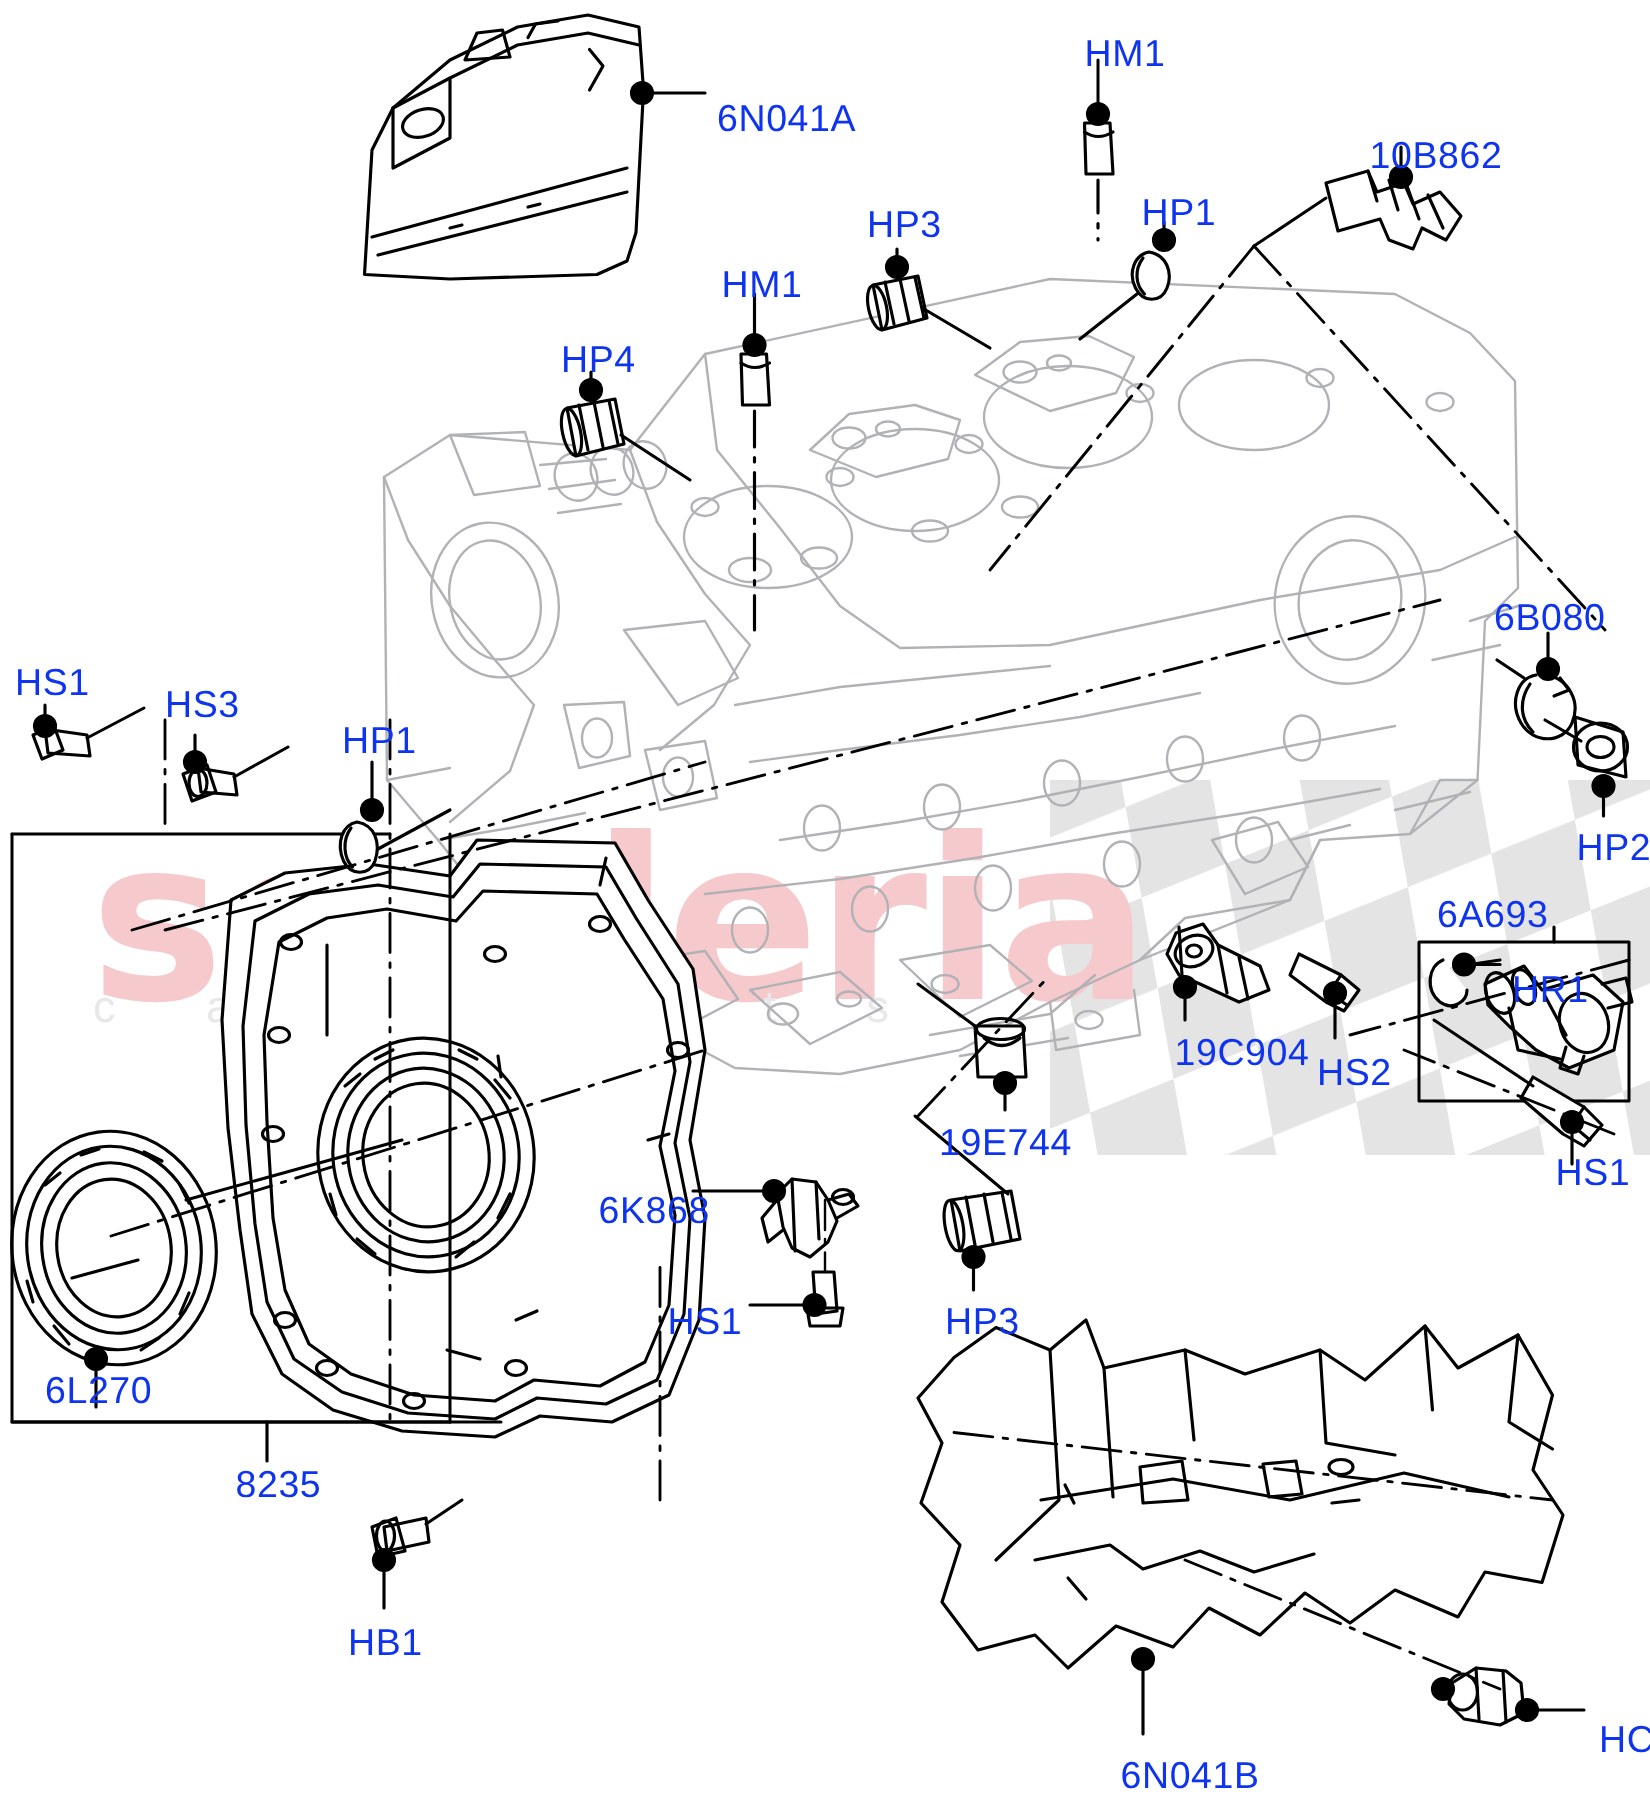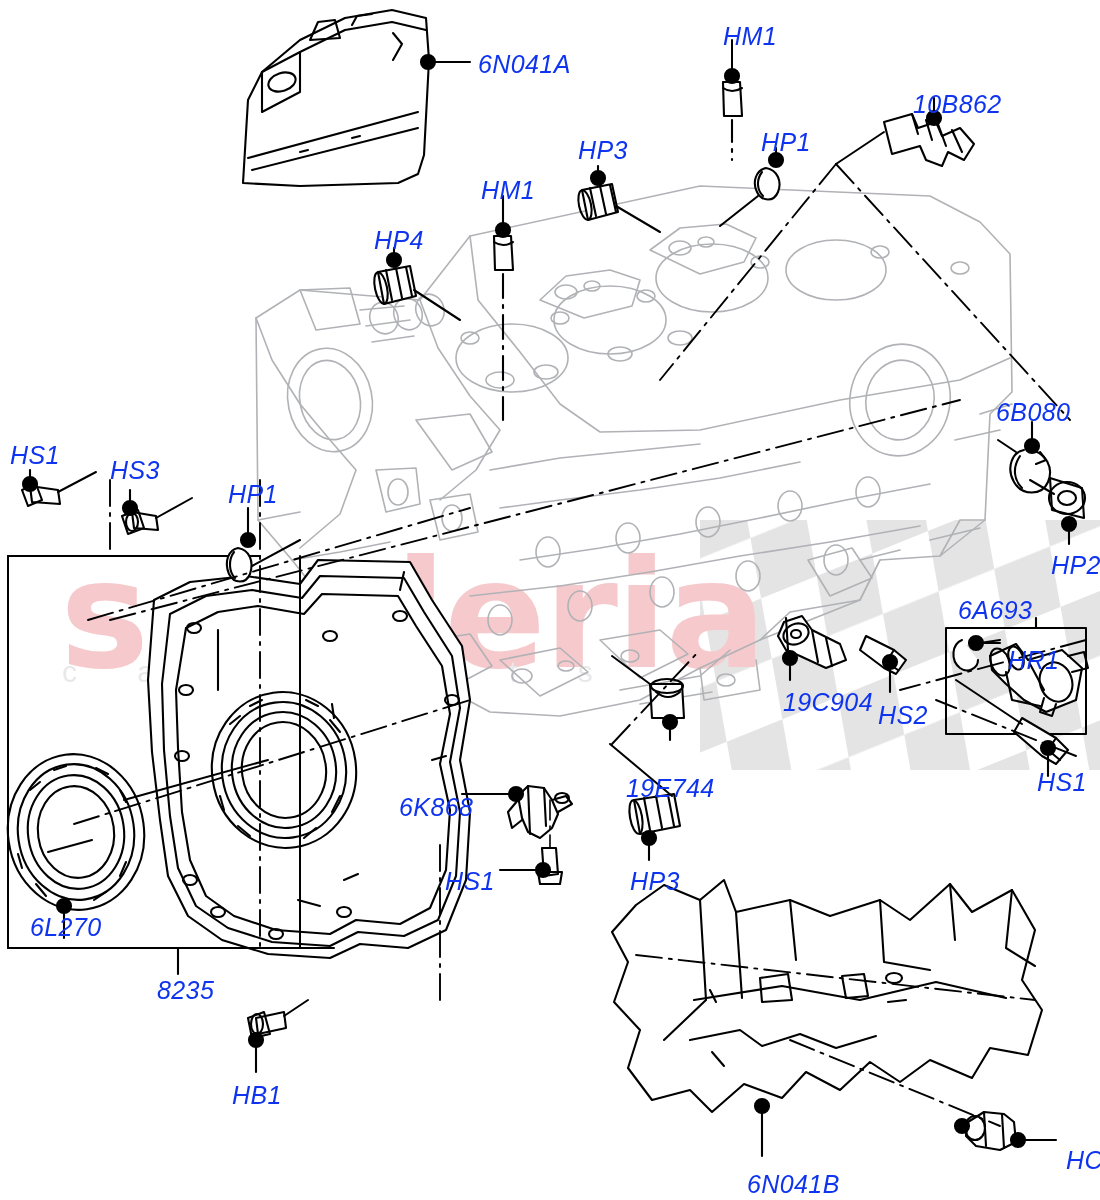--- a/index.html
+++ b/index.html
@@ -1,21 +1,21 @@
 <!DOCTYPE html>
 <html><head>
 <meta charset="utf-8">
 <style>
   html,body{margin:0;padding:0;background:#ffffff;}
   body{width:1100px;height:1200px;position:relative;overflow:hidden;
        font-family:"Liberation Sans","DejaVu Sans",sans-serif;}
   #stage{position:absolute;left:0;top:0;width:1100px;height:1200px;}
   #stage svg{position:absolute;left:0;top:0;}
   .lbl{position:absolute;color:#0f34ef;font-size:25px;font-weight:400;
-       letter-spacing:.4px;white-space:nowrap;line-height:1;font-style:italic;}
+       letter-spacing:.4px;white-space:nowrap;line-height:1;}
   .wm-sc{position:absolute;left:60px;top:528px;font-size:150px;font-weight:700;
          color:#f6c9cc;letter-spacing:-2px;font-family:"DejaVu Sans",sans-serif;
          user-select:none;}
   .wm-sub{position:absolute;left:62px;top:655px;font-size:30px;color:#e8e8e8;
           letter-spacing:26px;font-weight:400;user-select:none;}
 </style>
 </head>
 <body>
 
 <div id="stage">
@@ -462,38 +462,38 @@
         <path d="M1086,640 L900,690"></path>
         <path d="M612,744 L700,650"></path>
         <path d="M1076,756 L936,700"></path>
         <path d="M790,1040 L1000,1126"></path>
         <path d="M636,955 L1035,1000"></path>
       </g>
 
     </g>
   </svg>
 
-  <div class="lbl" style="left:478px;top:52px">6N041A</div>
+  <div class="lbl" style="left:478px;top:67px">6N041A</div>
   <div class="lbl" style="left:723px;top:24px">HM1</div>
   <div class="lbl" style="left:913px;top:92px">10B862</div>
   <div class="lbl" style="left:761px;top:130px">HP1</div>
   <div class="lbl" style="left:578px;top:138px">HP3</div>
   <div class="lbl" style="left:481px;top:178px">HM1</div>
   <div class="lbl" style="left:374px;top:228px">HP4</div>
   <div class="lbl" style="left:996px;top:400px">6B080</div>
   <div class="lbl" style="left:1051px;top:553px">HP2</div>
   <div class="lbl" style="left:10px;top:443px">HS1</div>
   <div class="lbl" style="left:110px;top:458px">HS3</div>
   <div class="lbl" style="left:228px;top:482px">HP1</div>
   <div class="lbl" style="left:958px;top:598px">6A693</div>
   <div class="lbl" style="left:1008px;top:648px">HR1</div>
   <div class="lbl" style="left:783px;top:690px">19C904</div>
   <div class="lbl" style="left:878px;top:703px">HS2</div>
   <div class="lbl" style="left:1037px;top:770px">HS1</div>
-  <div class="lbl" style="left:626px;top:776px">19E744</div>
+  <div class="lbl" style="left:626px;top:750px">19E744</div>
   <div class="lbl" style="left:399px;top:795px">6K868</div>
   <div class="lbl" style="left:445px;top:869px">HS1</div>
   <div class="lbl" style="left:630px;top:869px">HP3</div>
   <div class="lbl" style="left:30px;top:915px">6L270</div>
   <div class="lbl" style="left:157px;top:978px">8235</div>
   <div class="lbl" style="left:232px;top:1083px">HB1</div>
   <div class="lbl" style="left:747px;top:1172px">6N041B</div>
   <div class="lbl" style="left:1066px;top:1148px">HC1</div>
 
 </div>

